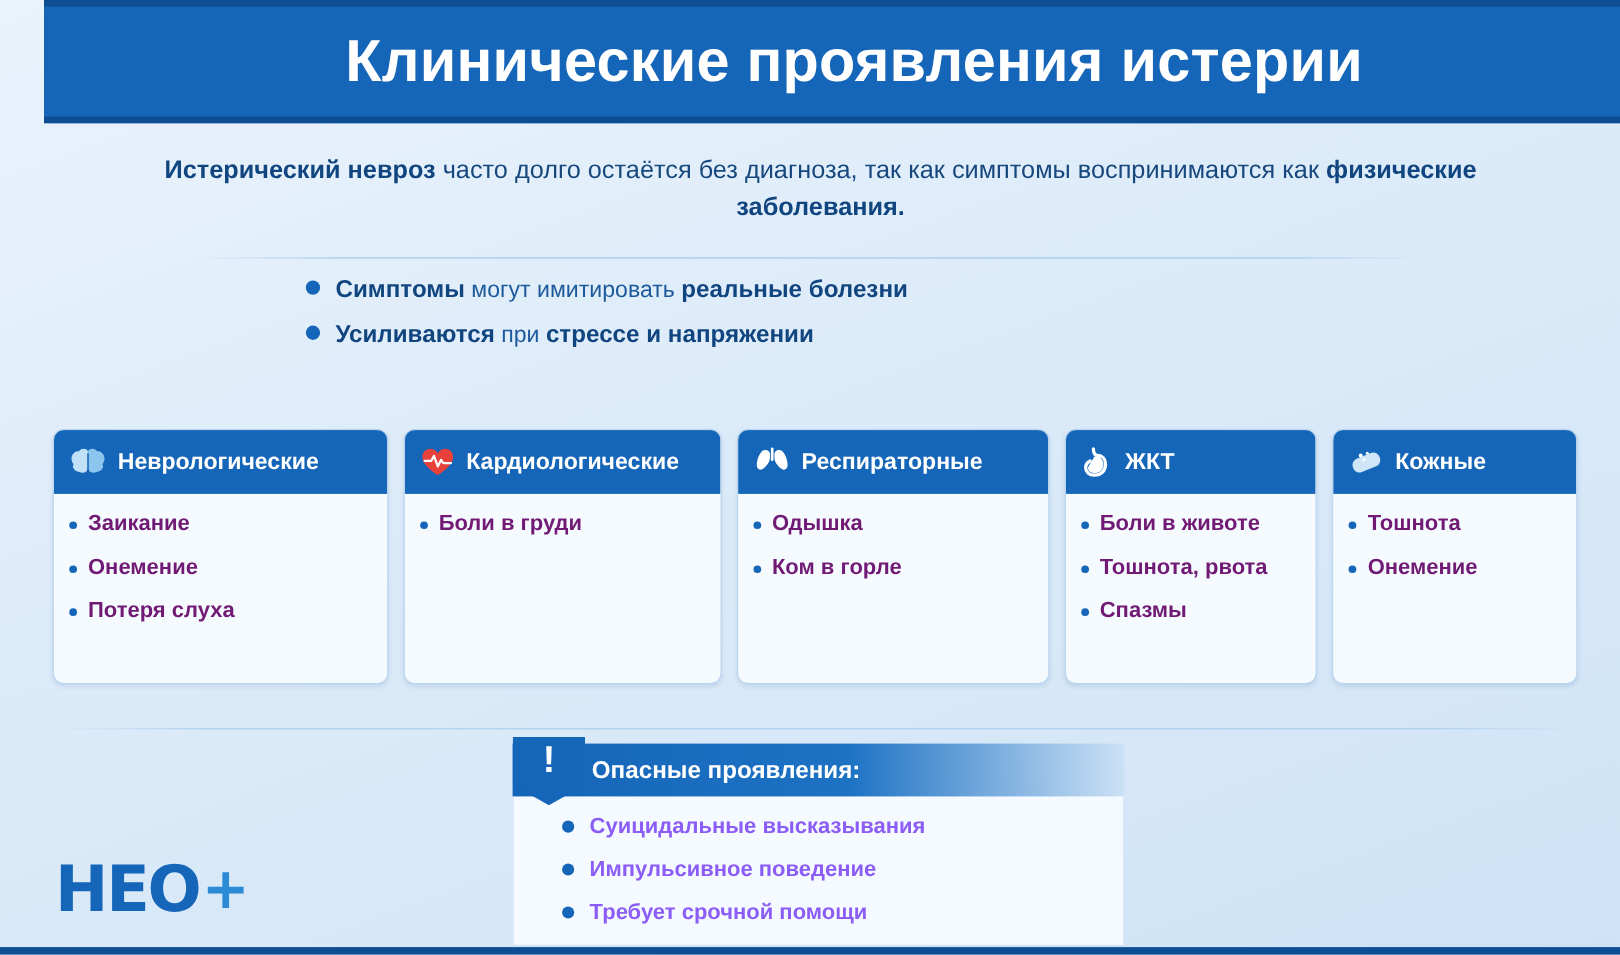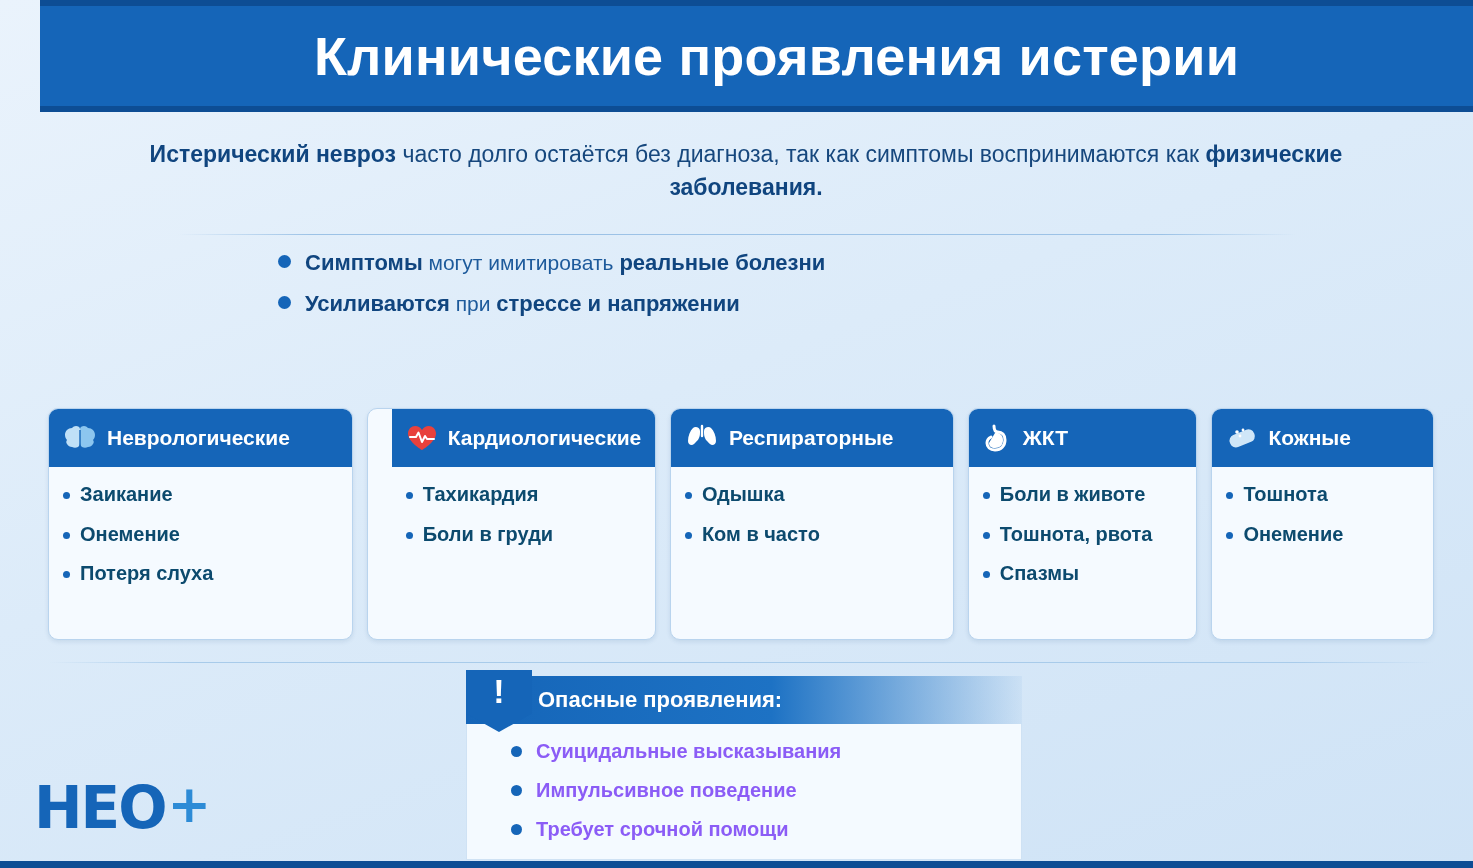--- a/index.html
+++ b/index.html
@@ -58,35 +58,35 @@
   .tb-dot {
     width: 13px; height: 13px; border-radius: 50%;
     background: #1565b8; flex: 0 0 13px;
     position: relative; top: -2px;
   }
   .tb-text { font-size: 21px; color: #1d5a9b; }
   .tb-text b { color: #10457f; font-weight: bold; font-size: 22px; }
 
   
   .cards {
-    position: absolute; top: 408px; left: 48px;
+    position: absolute; top: 390px; left: 48px;
     width: 1386px;
     display: flex; gap: 14px;
     align-items: center;
   }
   .card {
     background: #f5faff;
     border: 1px solid #b9d4ee;
     border-radius: 10px;
     box-shadow: 0 2px 4px rgba(20,70,120,0.10);
     overflow: hidden;
     display: flex; flex-direction: column;
   }
   .card:nth-child(1) { width: 308px; }
-  .card:nth-child(2) { width: 292px; padding-left: 24px; }
+  .card:nth-child(2) { width: 292px; }
   .card:nth-child(3) { width: 287px; }
   .card:nth-child(4) { width: 232px; }
   .card:nth-child(5) { width: 225px; }
 
   .card-head {
     background: #1565b8;
     height: 58px;
     display: flex; align-items: center; gap: 10px;
     padding: 0 14px;
   }
@@ -99,21 +99,21 @@
     padding: 16px 14px 18px 14px;
     min-height: 172px;
   }
   .card:nth-child(4) .card-body { min-height: 172px; border-radius: 26px; }
   .ci { display: flex; gap: 10px; margin-bottom: 16px; align-items: flex-start; }
   .ci:last-child { margin-bottom: 0; }
   .ci-dot {
     width: 7px; height: 7px; border-radius: 50%;
     background: #1565b8; flex: 0 0 7px; margin-top: 9px;
   }
-  .ci-text { color: #0c4a6e; font-size: 20px; font-weight: bold; line-height: 1.18; }
+  .ci-text { color: #701a75; font-size: 20px; font-weight: bold; line-height: 1.18; }
 
   
   .rule2 {
     position: absolute; left: 48px; top: 662px; width: 1386px; height: 1px;
     background: linear-gradient(90deg, rgba(21,101,184,0) 0%, #a8cbea 10%, #a8cbea 90%, rgba(21,101,184,0) 100%);
   }
 
   
   .danger {
     position: absolute; left: 466px; top: 676px; width: 556px;
@@ -143,22 +143,22 @@
     padding: 16px 20px 18px 44px;
     width: 556px;
   }
   .di { display: flex; align-items: center; gap: 14px; margin-bottom: 16px; }
   .di:last-child { margin-bottom: 0; }
   .di-dot { width: 11px; height: 11px; border-radius: 50%; background: #1565b8; flex: 0 0 11px; }
   .di-text { color: #8b5cf6; font-size: 20px; font-weight: bold; }
 
   
   .logo {
-    position: absolute; left: 34px; bottom: 26px;
-    display: flex; align-items: flex-start;
+    position: absolute; left: 50px; bottom: 26px;
+    display: flex; align-items: center;
   }
   .logo-text {
     font-size: 58px; font-weight: bold; letter-spacing: -2px;
     color: #1565b8;
     font-family: "DejaVu Sans", sans-serif;
   }
   .logo-plus {
     color: #2d8bd6; font-size: 52px; font-weight: bold; margin-left: 2px;
     font-family: "DejaVu Sans", sans-serif;
   }
@@ -235,24 +235,20 @@
         <svg width="32" height="28" viewBox="0 0 32 28">
           <path d="M16 26S2 18 2 9.5C2 5 5.5 2 9.2 2c2.8 0 5.2 1.6 6.8 4 1.6-2.4 4-4 6.8-4C26.5 2 30 5 30 9.5 30 18 16 26 16 26z" fill="#e8413c"></path>
           <path d="M4 13h6l2.5-4.5L16 18l3-6 2 3h7" stroke="#ffffff" stroke-width="2" fill="none" stroke-linejoin="round" stroke-linecap="round"></path>
         </svg>
       </span>
       <span class="card-title">Кардиологические</span>
     </div>
     <div class="card-body">
       <div class="ci">
           <span class="ci-dot"></span>
-          <span class="ci-text">Тахикардия</span>
-        </div>
-      <div class="ci">
-          <span class="ci-dot"></span>
           <span class="ci-text">Боли в груди</span>
         </div>
     </div>
   </div>
 
   <div class="card">
     <div class="card-head">
       <span class="icon">
         <svg width="34" height="28" viewBox="0 0 34 28">
           <path d="M17 2v10" stroke="#ffffff" stroke-width="2.4" fill="none" stroke-linecap="round"></path>
@@ -262,21 +258,21 @@
       </span>
       <span class="card-title">Респираторные</span>
     </div>
     <div class="card-body">
       <div class="ci">
           <span class="ci-dot"></span>
           <span class="ci-text">Одышка</span>
         </div>
       <div class="ci">
           <span class="ci-dot"></span>
-          <span class="ci-text">Ком в часто</span>
+          <span class="ci-text">Ком в горле</span>
         </div>
     </div>
   </div>
 
   <div class="card">
     <div class="card-head">
       <span class="icon">
         <svg width="30" height="28" viewBox="0 0 30 28">
           <path d="M11 2c0 4 1 6 4 6 4 0 7 3 7 8 0 6-4 10-10 10-5 0-8-3-8-7 0-3 2-5 4-6" fill="none" stroke="#ffffff" stroke-width="3" stroke-linecap="round" stroke-linejoin="round"></path>
           <path d="M12 9c4-1 8 2 8 7 0 5-3 8-8 8-4 0-6-2-6-5" fill="#ffffff"></path>

